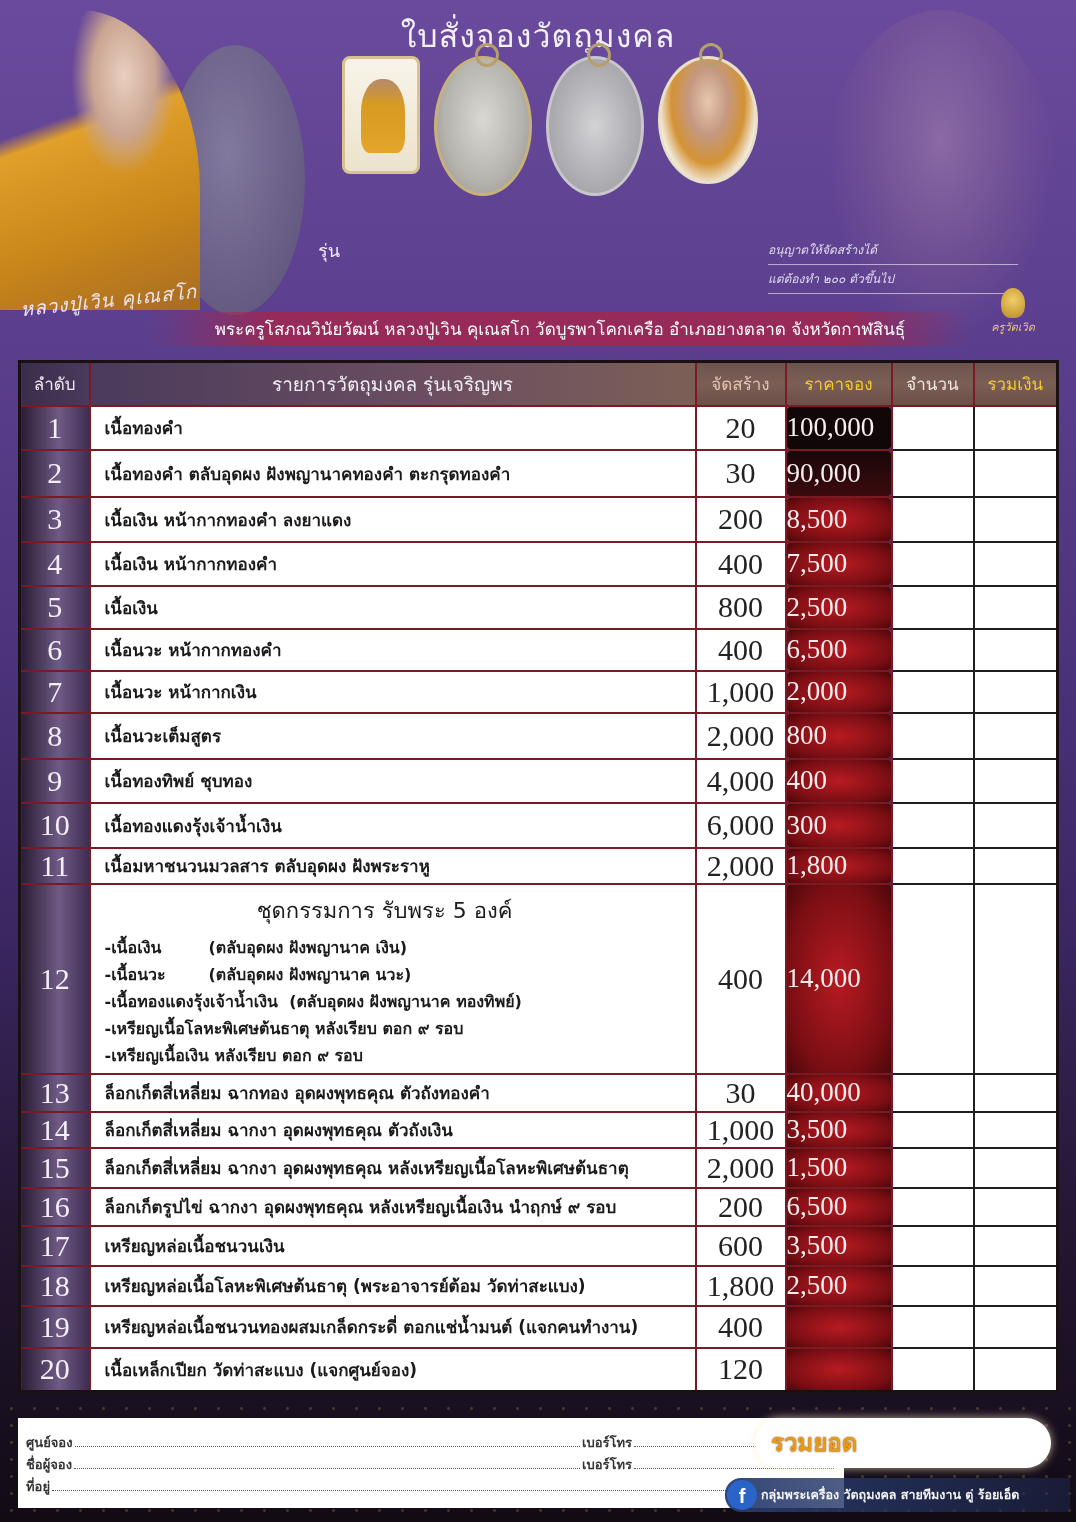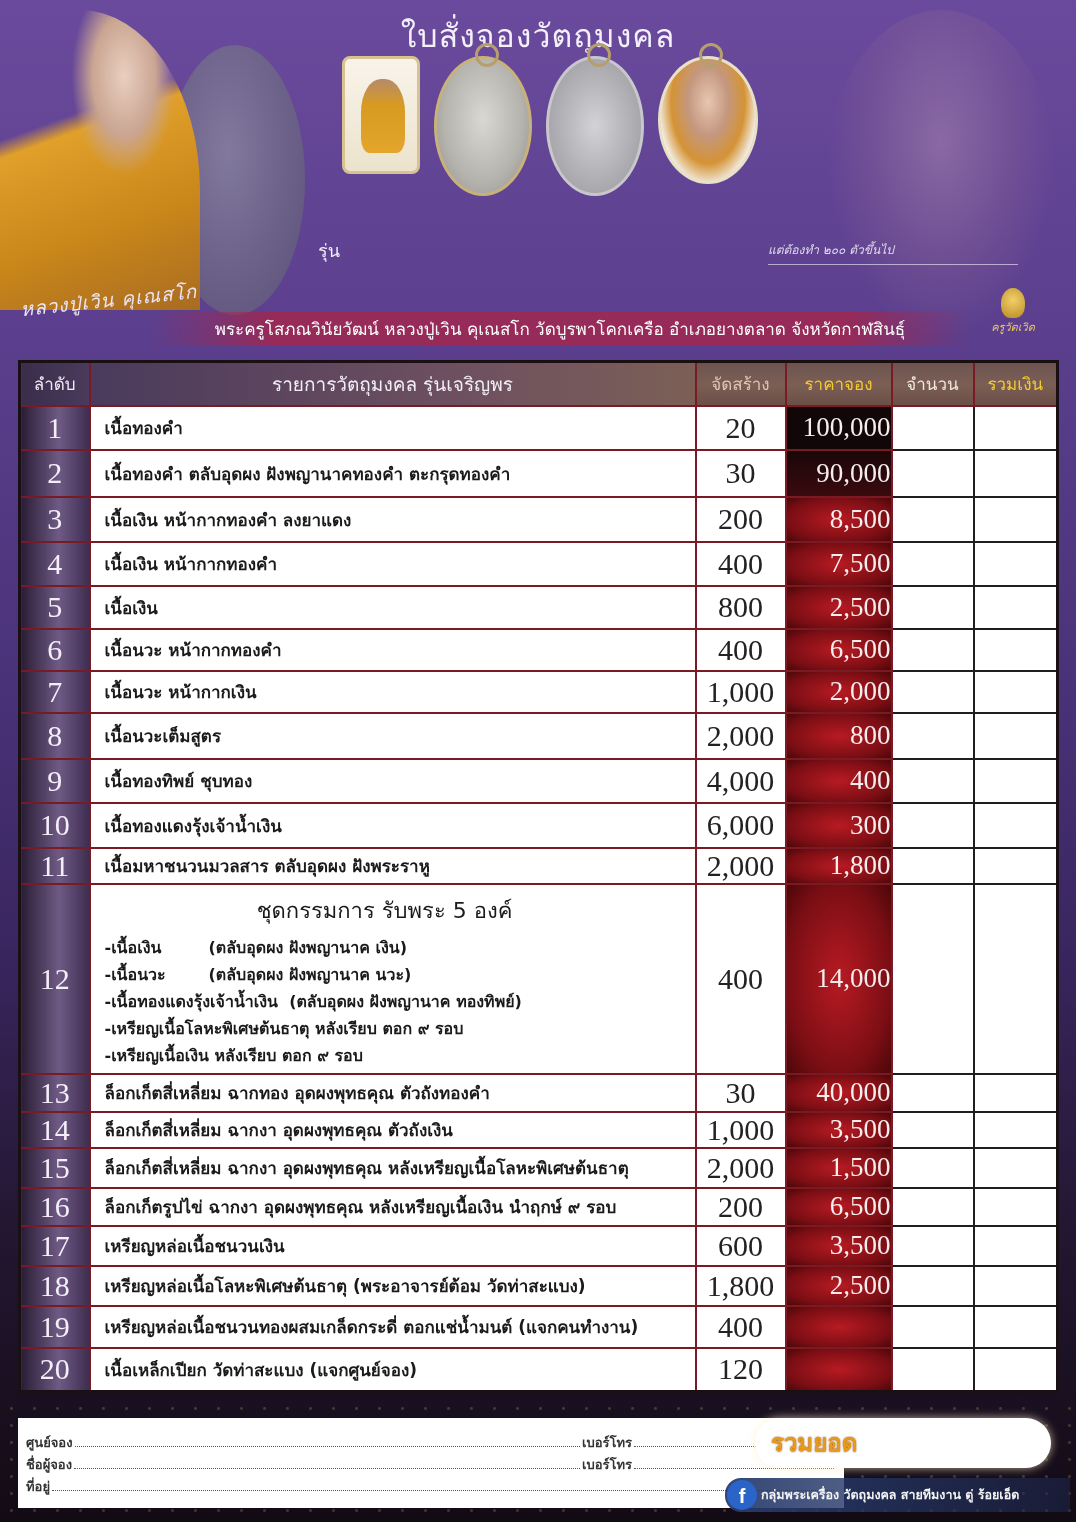--- a/index.html
+++ b/index.html
@@ -81,22 +81,23 @@
   .order-table th.col-item { background: linear-gradient(90deg,#4a3a5c 0%, #6d5060 60%, #7b5f56 100%); color:#f2eef6; font-size:19px; }
   .order-table th.hl { color: #f5cb2a; }
   .order-table th.dim { color: #e0c4b0; }
   .no-cell {
     text-align: center; color: #f4eef8; font-family: "Liberation Serif", serif; font-size: 30px;
     background: linear-gradient(90deg, #2a1d36 0%, #6e5a84 55%, #3e2c50 100%);
   }
   .item-cell { background: #fff; padding-left: 14px; font-size: 17px; color: #1a1a1a; font-weight: bold; }
   .qty-cell { background: #fff; text-align: center; font-family: "Liberation Serif", serif; font-size: 30px; color: #222; }
   .price-cell {
-    text-align: right; font-family: "Liberation Serif", serif; font-size: 27px; color: #f6eeee;
+    text-align: left; font-family: "Liberation Serif", serif; font-size: 27px; color: #f6eeee;
     background: radial-gradient(ellipse at 50% 50%, #b81a22 0%, #7a0e14 70%, #4c0709 100%);
+    border-radius: 7px;
   }
   .price-cell.dark { background: #120708; }
   .price-cell.dark2 { background: linear-gradient(180deg,#1a0709,#3a0a0e); }
   .blank-cell { background: #fff; border-color: #1e1e1e !important; }
   .set-title { text-align: center; font-size: 22px; font-weight: normal; margin: 4px 16px 6px; padding-right: 30px; }
   .set-line { font-size: 16px; font-weight: bold; line-height: 27px; display: flex; }
   .set-line .a { min-width: 104px; }
 
   
   .form-box {
@@ -139,20 +140,21 @@
   <div class="title-top">ใบสั่งจองวัตถุมงคล</div>
   <div class="amulets">
     <div class="amulet rect"></div>
     <div class="amulet oval"></div>
     <div class="amulet oval back"></div>
     <div class="amulet oval color"></div>
   </div>
   <div class="subtitle-run">รุ่น</div>
   <div class="signature-left">หลวงปู่เวิน คุเณสโก</div>
   <div class="signature-right">
+    <span class="sig-line">อนุญาตให้จัดสร้างได้</span>
     <span class="sig-line">แต่ต้องทำ ๒๐๐ ตัวขึ้นไป</span>
   </div>
   <div class="logo-right">
     <div class="logo-mark"></div>
     <div class="logo-text">ครูวัตเวิด</div>
   </div>
   <div class="temple-line">พระครูโสภณวินัยวัฒน์ หลวงปู่เวิน คุเณสโก วัดบูรพาโคกเครือ อำเภอยางตลาด จังหวัดกาฬสินธุ์</div>
 </div>
 
 <table class="order-table">

